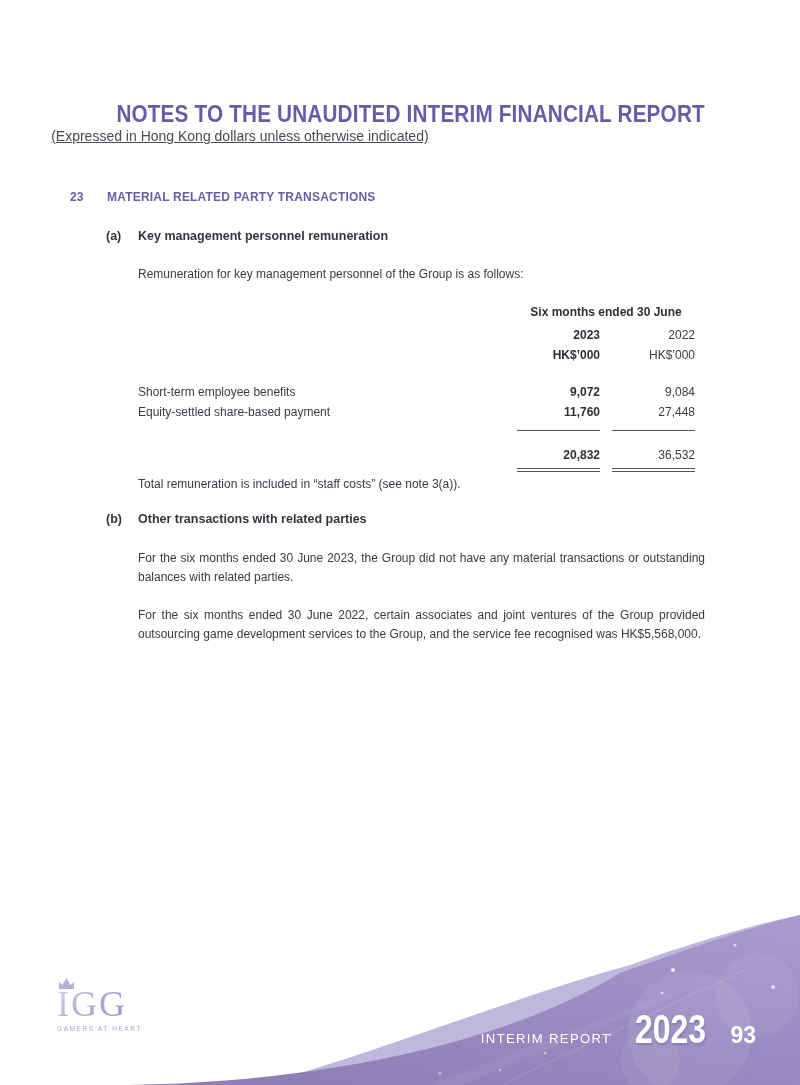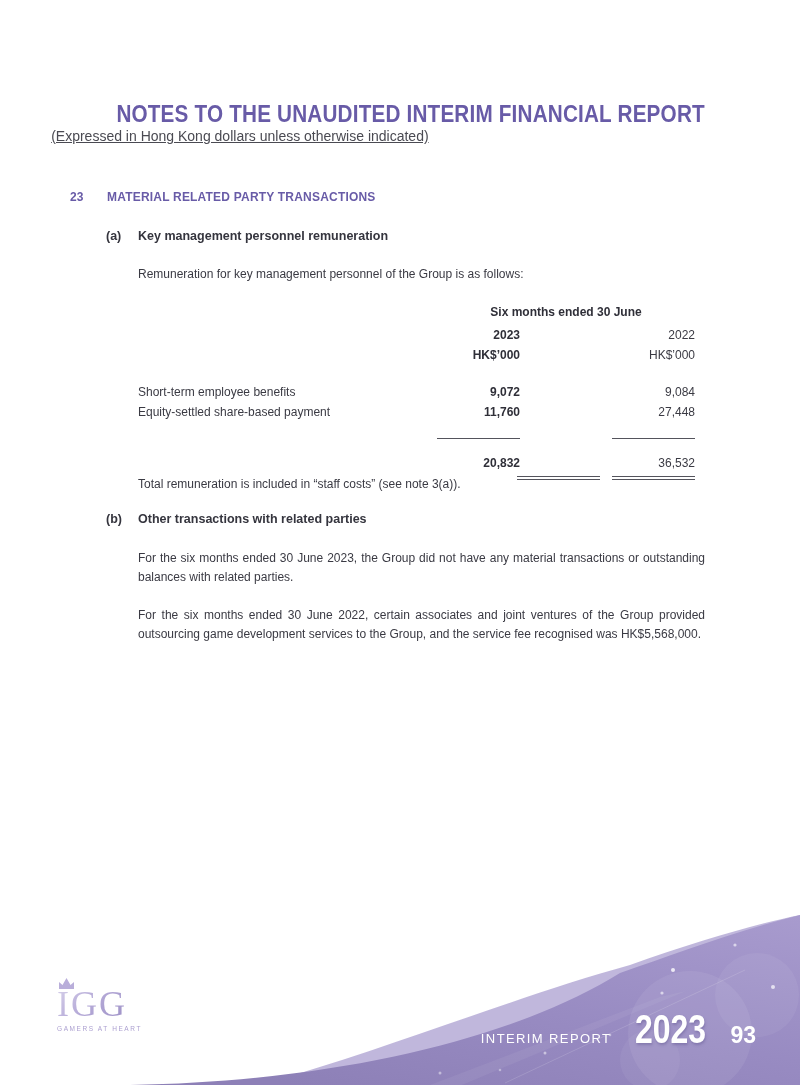--- a/index.html
+++ b/index.html
@@ -25,28 +25,28 @@
   .subb{position:absolute; top:512px; left:106px; display:flex; font-weight:bold;
         font-size:12.5px; color:#35353e;}
   .sub-label{width:32px;}
   .body-par{position:absolute; left:138px; width:567px; line-height:19px; color:#3a3a43;}
   .p-intro{top:265px;}
   .p-note{top:475px;}
   .p-b1{top:549px; text-align:justify;}
   .p-b2{top:606px; text-align:justify;}
   
   .fintable{position:absolute; left:138px; top:302px; width:557px;}
-  .trow{display:grid; grid-template-columns:1fr 83px 12px 83px; line-height:20px;gap:40px;}
+  .trow{display:grid; grid-template-columns:1fr 83px 12px 83px; line-height:20px;}
   .cell-num{text-align:right;}
   .b{font-weight:bold; color:#2f2f38;}
   .period-hd{grid-column:2/5; text-align:center; font-weight:bold; color:#2f2f38;}
   .yr-row{margin-top:3px;}
   .unit-row{}
   .data-rows{margin-top:17px;}
-  .uline{border-bottom:1px solid #54545c; padding-bottom:16px;}
+  .uline{border-bottom:1px solid #54545c; padding-bottom:8px;}
   .total-row{margin-top:14px;}
   .dbl{height:2px; border-top:1px solid #54545c; border-bottom:1px solid #54545c; margin-top:3px;}
   .dblwrap{display:grid; grid-template-columns:1fr 83px 12px 83px;}
   
   .wave{position:absolute; left:0; bottom:0; width:800px; height:200px; display:block;}
   
   .logo{position:absolute; left:57px; top:986px; width:110px;}
   .logo-igg{
     position:relative;
     font-family:"Liberation Serif", serif; font-weight:normal; font-size:36px;

